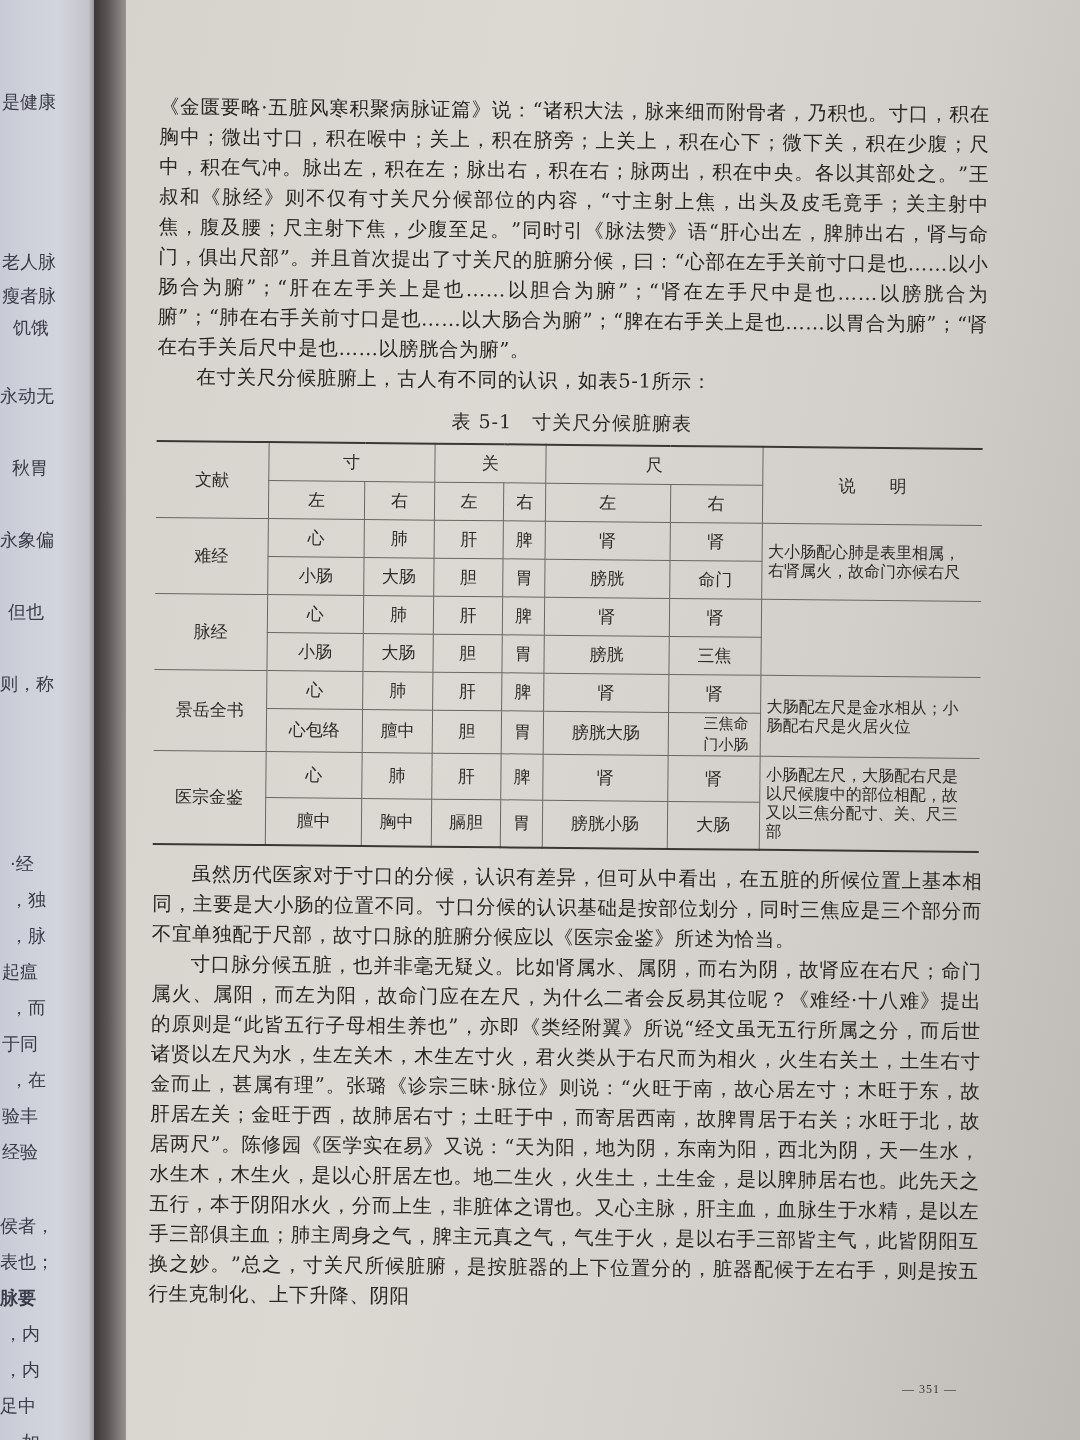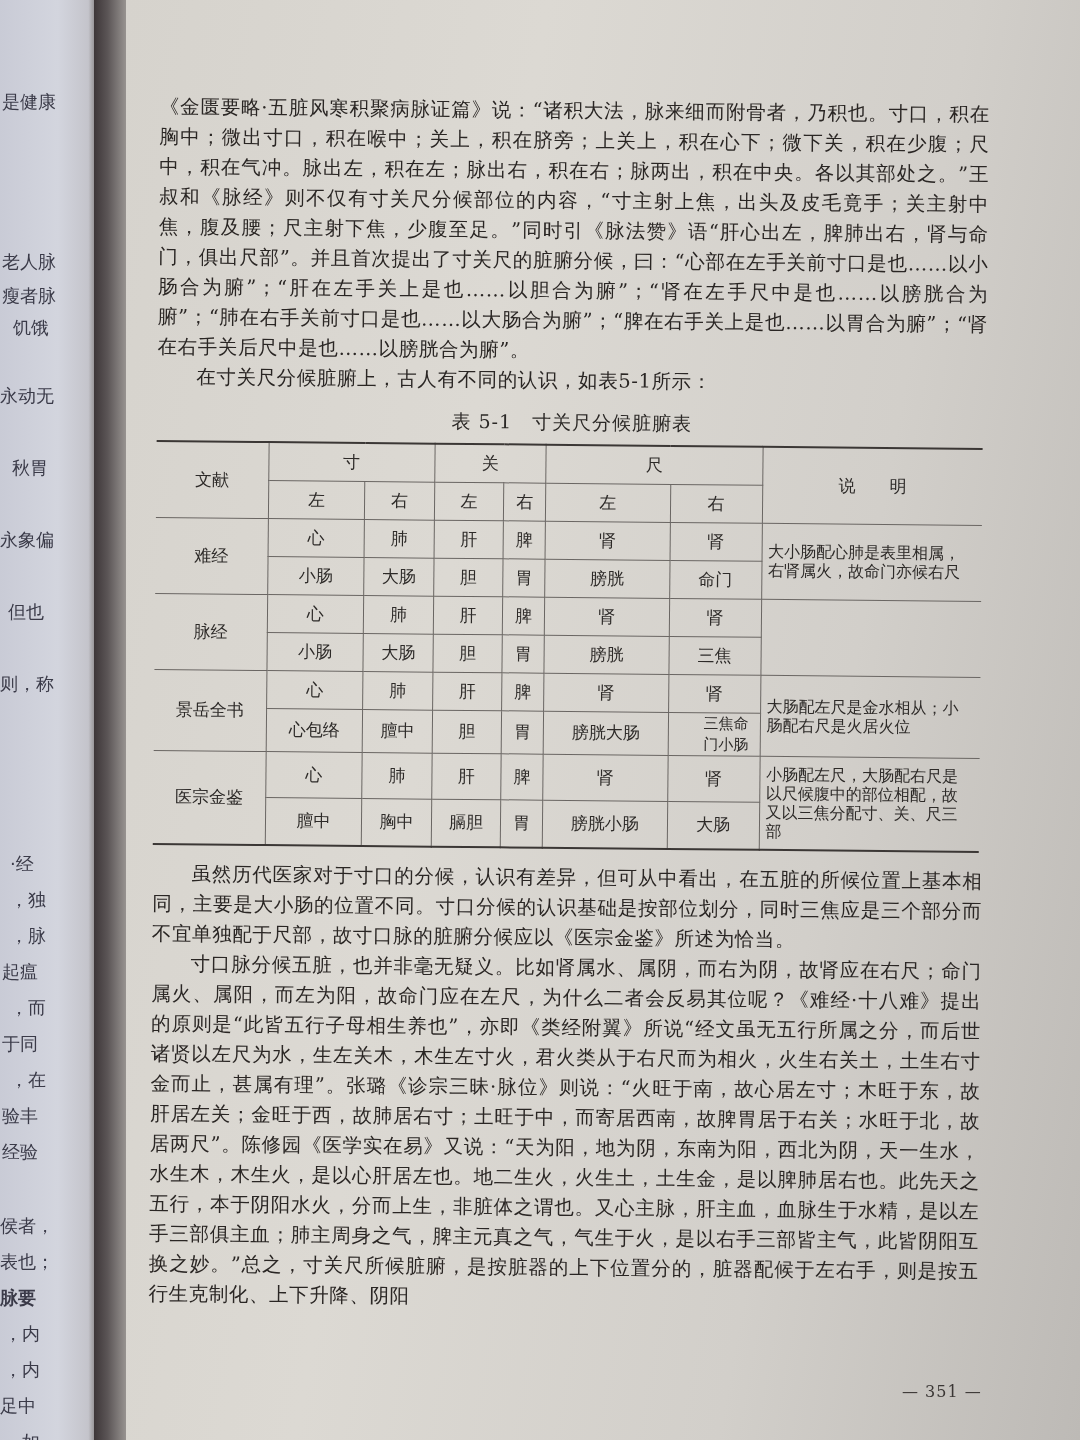--- a/index.html
+++ b/index.html
@@ -53,22 +53,23 @@
   .organ-table tr > :first-child { border-left: none; }
   .organ-table tr > :last-child { border-right: none; }
   .organ-table th.hdr-doc { width: 112px; }
   .organ-table td.source { width: 112px; }
   .organ-table td.note {
     text-align: left; font-size: 16px; line-height: 19px; width: 220px; padding: 2px 6px;
   }
   .organ-table td.small { font-size: 15px; line-height: 21px; padding-left: 28px; }
   .organ-table .group-sep td { border-top: 1.5px solid #4b4744; }
   .page-number {
-    position: absolute; left: 776px; top: 1382px; font-size: 16px; color: #3a3634;
+    position: absolute; left: 776px; top: 1382px; font-size: 12px; color: #3a3634;
     letter-spacing: 1px;
+    font-family: Liberation Serif, serif;
   }
 </style>
 </head>
 <body>
 
 <div class="left-page" id="left-page">
     <span class="frag" style="left: 2px; top: 62px;">是健康</span>
     <span class="frag" style="left: 2px; top: 222px;">老人脉</span>
     <span class="frag" style="left: 2px; top: 256px;">瘦者脉</span>
     <span class="frag" style="left: 13px; top: 288px;">饥饿</span>

